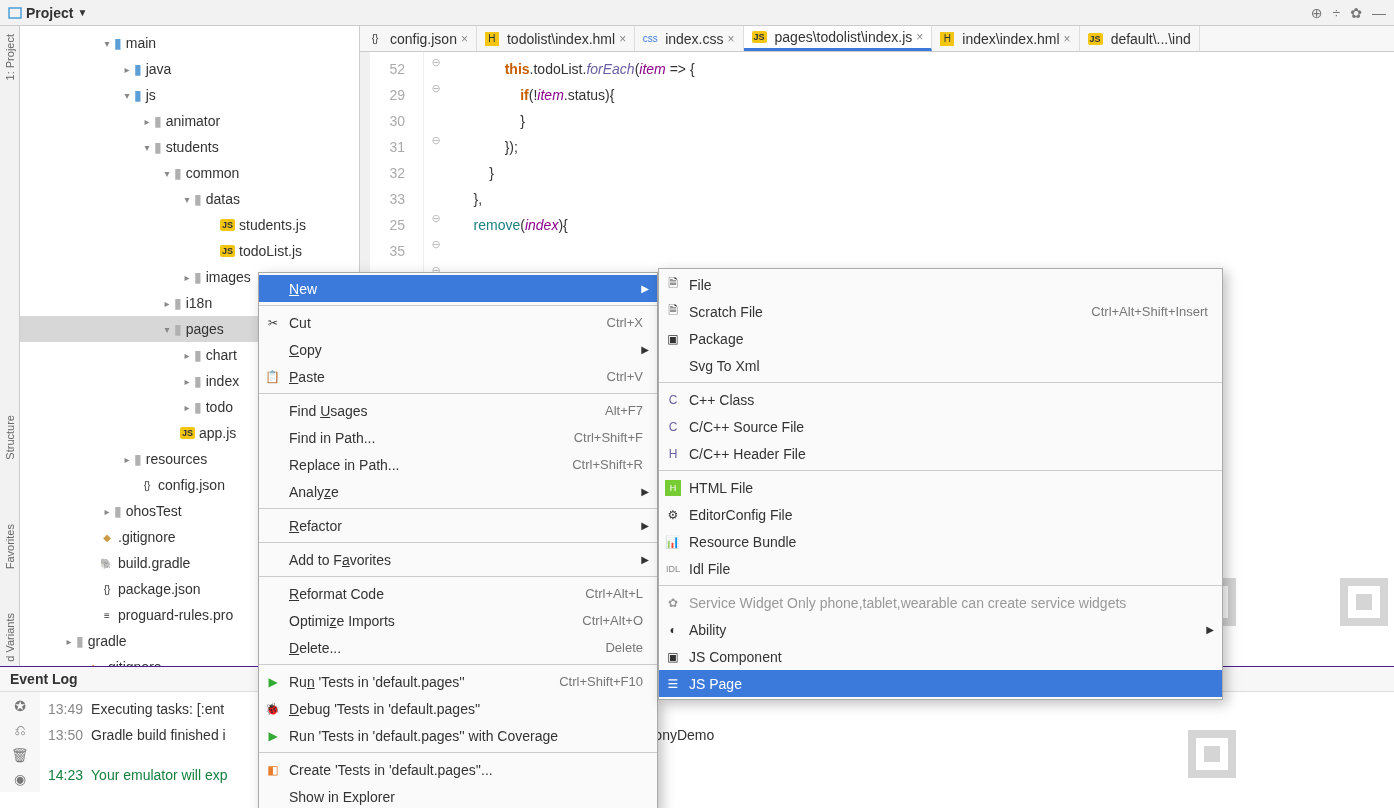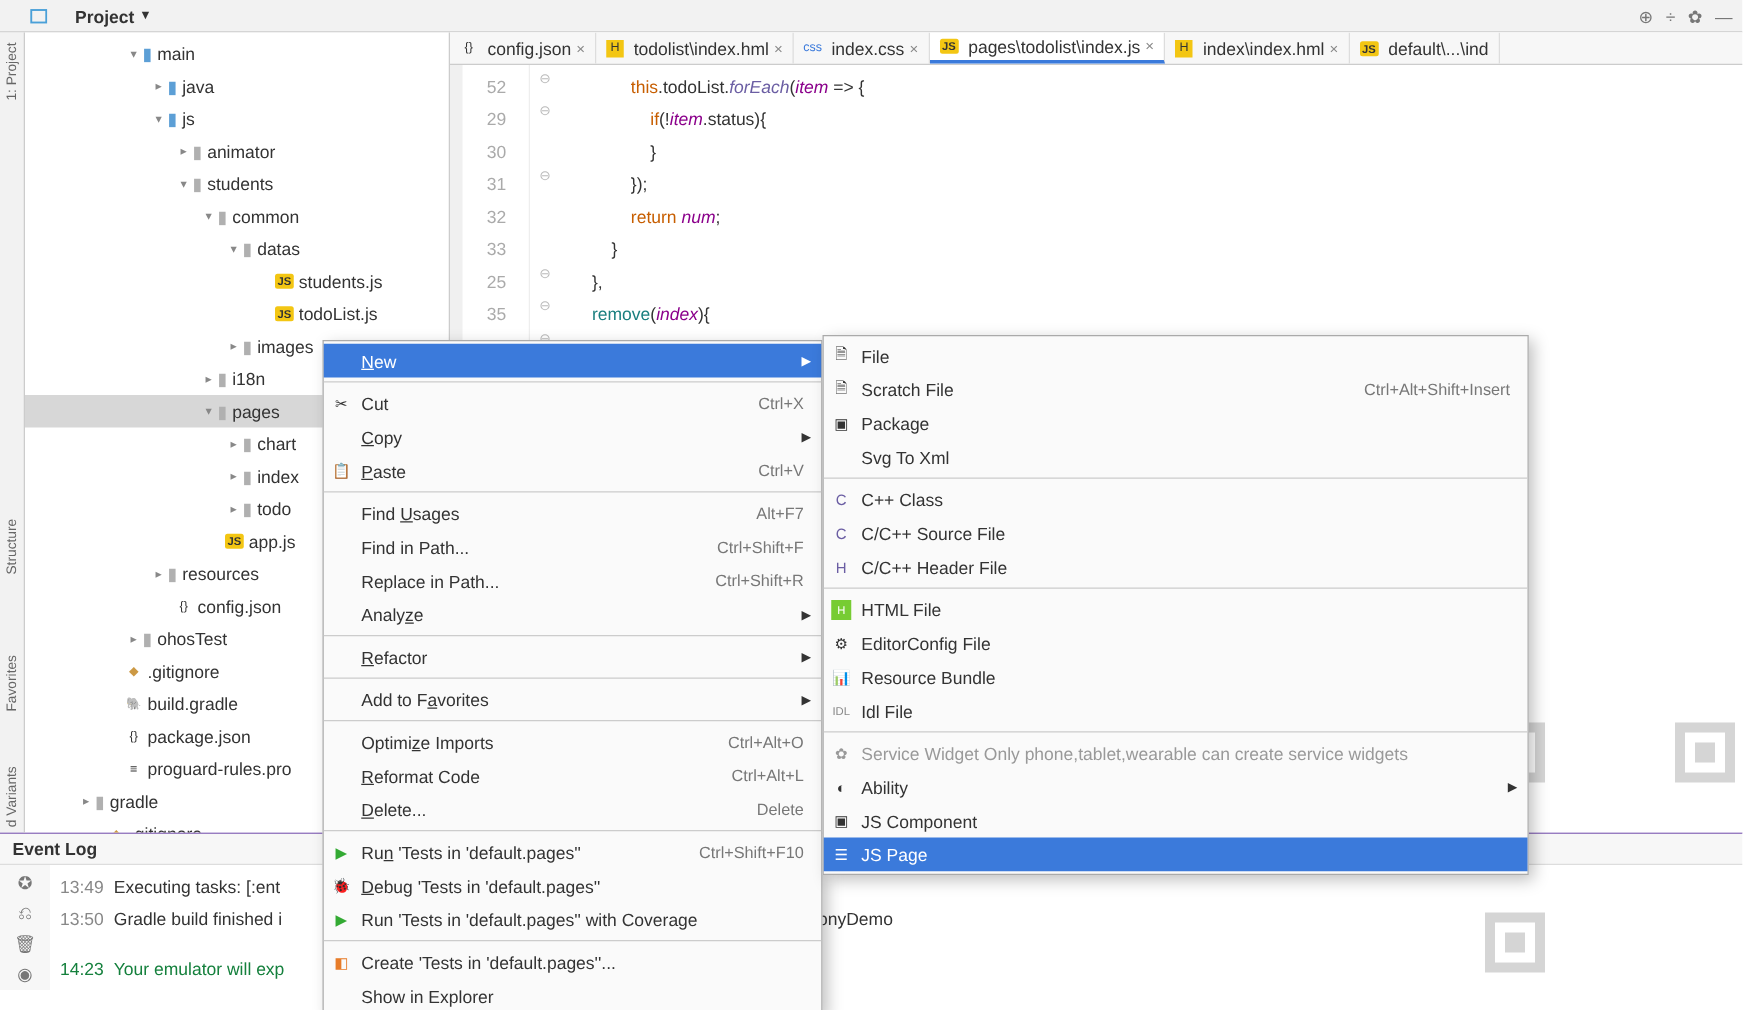--- a/index.html
+++ b/index.html
@@ -1,19 +1,19 @@
 <!DOCTYPE html>
 <html><head>
 <meta charset="utf-8">
 <style>
 * { margin: 0; padding: 0; box-sizing: border-box; font-family: "Segoe UI", Arial, sans-serif; font-size: 14px; }
 body { background: #fff; color: #333; overflow: hidden; width: 1394px; height: 808px; position: relative; }
 
 .top-bar { height: 26px; border-bottom: 1px solid #ccc; display: flex; align-items: center; background: #f2f2f2; }
-.top-bar-left { display: flex; align-items: center; gap: 22px; padding-left: 24px; }
+.top-bar-left { display: flex; align-items: center; gap: 4px; padding-left: 8px; }
 .top-bar-right { display: flex; gap: 10px; padding-right: 6px; margin-right: 2px; }
 .project-btn { display: flex; align-items: center; gap: 4px; font-weight: bold; }
 .mini-icon { width: 14px; height: 14px; display: inline-block; }
 
 .main { display: flex; height: 640px; }
 .sidebar-tabs { width: 20px; background: #f2f2f2; border-right: 1px solid #ccc; display: flex; flex-direction: column; align-items: center; gap: 8px; padding-top: 4px; }
 .side-tab { writing-mode: vertical-rl; font-size: 11px; color: #666; padding: 4px 2px; cursor: pointer; transform: rotate(180deg); }
 
 .project-tree { width: 340px; background: #fff; border-right: 1px solid #ccc; overflow: hidden; }
 .tree { padding-top: 4px; }
@@ -39,21 +39,21 @@
 .tab.active { background: #fff; border-bottom: 3px solid #3b7adb; }
 .tab-close { color: #888; font-size: 12px; }
 
 .code-area { flex: 1; display: flex; font-family: "Consolas", monospace; font-size: 16px; position: relative; }
 .gutter { width: 64px; background: #fff; color: #aaa; text-align: right; padding: 4px 18px 4px 4px; border-right: 1px solid #eee; }
 .gutter-bg { position: absolute; left: 0; top: 0; width: 10px; height: 100%; background: #f0f0f0; }
 .fold-col { width: 24px; padding-top: 4px; }
 .fold-mark { color: #bbb; font-size: 11px; text-align: center; height: 26px; }
 .code-lines { padding: 4px 0 4px 10px; }
 .line { height: 26px; line-height: 26px; white-space: pre; }
-.kw { color: #c75e00; }
+.kw { color: #c75e00; font-weight: bold; }
 .ident { color: #8b008b; font-style: italic; }
 .method { color: #6b5ea3; font-style: italic; }
 .func { color: #1a7f7f; }
 
 .event-log-area { border-top: 1px solid #4c1d95; }
 .event-header { padding: 4px 10px; font-weight: bold; background: #f7f7f7; border-bottom: 1px solid #ddd; }
 .event-body { display: flex; }
 .event-icons { width: 40px; background: #f7f7f7; display: flex; flex-direction: column; align-items: center; gap: 8px; padding-top: 6px; color: #777; }
 .event-lines { flex: 1; padding: 4px 8px; }
 .event-line { height: 26px; display: flex; gap: 8px; align-items: center; }
@@ -288,21 +288,20 @@
           <div class="fold-mark"></div>
           <div class="fold-mark">⊖</div>
           <div class="fold-mark">⊖</div>
           <div class="fold-mark">⊖</div>
       </div>
       <div class="code-lines">
         <div class="line">            <span class="kw">this</span><span>.todoList.</span><span class="method">forEach</span><span>(</span><span class="ident">item</span><span> =&gt; {</span></div>
         <div class="line">                <span class="kw">if</span><span>(!</span><span class="ident">item</span><span>.status){</span></div>
         <div class="line">                <span>}</span></div>
         <div class="line">            <span>});</span></div>
-        <div class="line">            <span class="kw">return </span><span class="ident">num</span><span>;</span></div>
         <div class="line">        <span>}</span></div>
         <div class="line">    <span>},</span></div>
         <div class="line">    <span class="func">remove</span><span>(</span><span class="ident">index</span><span>){</span></div>
       </div>
     </div>
   </div>
 </div>
 
 <div class="event-log-area">
   <div class="event-header">Event Log</div>
@@ -374,26 +373,26 @@
       <span><span class="ul-letter">R</span>efactor</span>
       <span class="sub-arrow">▶</span>
     </div>
   <div class="ctx-sep"></div>
   <div class="ctx-item">
       <span>Add to F<span class="ul-letter">a</span>vorites</span>
       <span class="sub-arrow">▶</span>
     </div>
   <div class="ctx-sep"></div>
   <div class="ctx-item">
+      <span><span class="ul-letter">R</span>eformat Code</span>
+      <span class="shortcut">Ctrl+Alt+L</span>
+    </div>
+  <div class="ctx-item">
       <span>Optimi<span class="ul-letter">z</span>e Imports</span>
       <span class="shortcut">Ctrl+Alt+O</span>
-    </div>
-  <div class="ctx-item">
-      <span><span class="ul-letter">R</span>eformat Code</span>
-      <span class="shortcut">Ctrl+Alt+L</span>
     </div>
   <div class="ctx-item">
       <span><span class="ul-letter">D</span>elete...</span>
       <span class="shortcut">Delete</span>
     </div>
   <div class="ctx-sep"></div>
   <div class="ctx-item">
       <span class="ctx-icon" style="color:#3a3;">▶</span>
       <span>Ru<span class="ul-letter">n</span> 'Tests in 'default.pages''</span>
       <span class="shortcut">Ctrl+Shift+F10</span>

